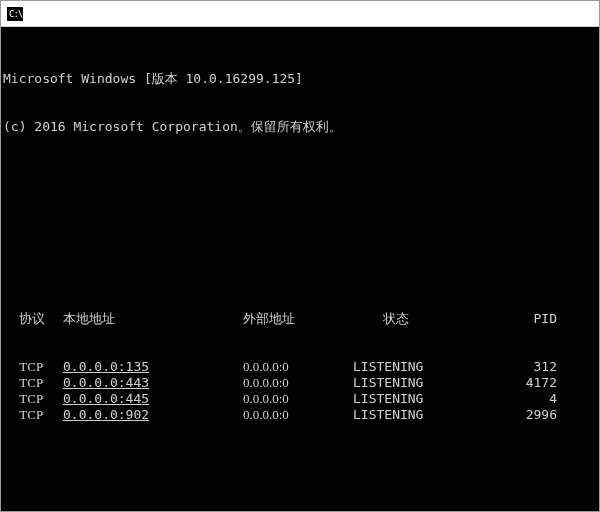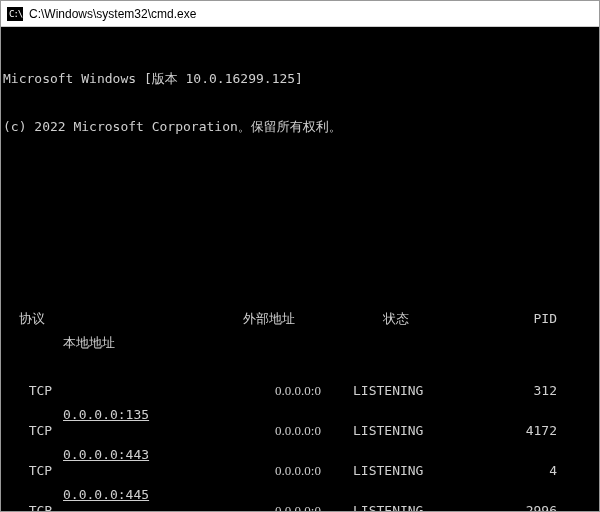--- a/index.html
+++ b/index.html
@@ -50,41 +50,40 @@
     padding: 12px 2px;
     white-space: pre;
     overflow: hidden;
     position: relative;
   }
   .terminal .line { white-space: pre; }
   .row {
     display: flex;
     white-space: pre;
   }
-  .c-proto { width: 60px; padding-left: 16px; }
-  .c-local { width: 130px; margin-top: 24px; }
+  .c-proto { width: 60px; padding-left: 16px; font-family: Liberation Serif, serif; }
+  .c-local { width: 130px; }
   .c-foreign { width: 160px; padding-left: 50px; font-family: Liberation Serif, serif; }
   .c-state  { width: 150px; padding-left: 30px; }
   .c-pid    { width: 60px; text-align: right; padding-right: 6px; }
   .netrow .c-proto { padding-left: 10px; }
   .netrow .c-local { padding-left: 0; text-decoration: underline; }
-  .netrow .c-foreign { text-align: center; }
+  .netrow .c-foreign { text-align: left; }
   .netrow .c-state  { padding-left: 0; }
 </style>
 </head>
 <body>
 
 <div class="window">
   <div class="titlebar">
     <span class="cmd-icon">C:\</span>
-    <span>C:\Windows\system32\cmd.exe</span>
   </div>
   <div class="terminal" id="term">
     <div class="line">Microsoft Windows [版本 10.0.16299.125]</div>
-    <div class="line">(c) 2022 Microsoft Corporation。保留所有权利。</div>
+    <div class="line">(c) 2016 Microsoft Corporation。保留所有权利。</div>
     <div class="line">&nbsp;</div>
     <div class="line">&nbsp;</div>
     <div class="line">&nbsp;</div>
     <div class="row">
       <span class="c-proto">协议</span>
       <span class="c-local">本地地址</span>
       <span class="c-foreign">外部地址</span>
       <span class="c-state">状态</span>
       <span class="c-pid">PID</span>
     </div>

